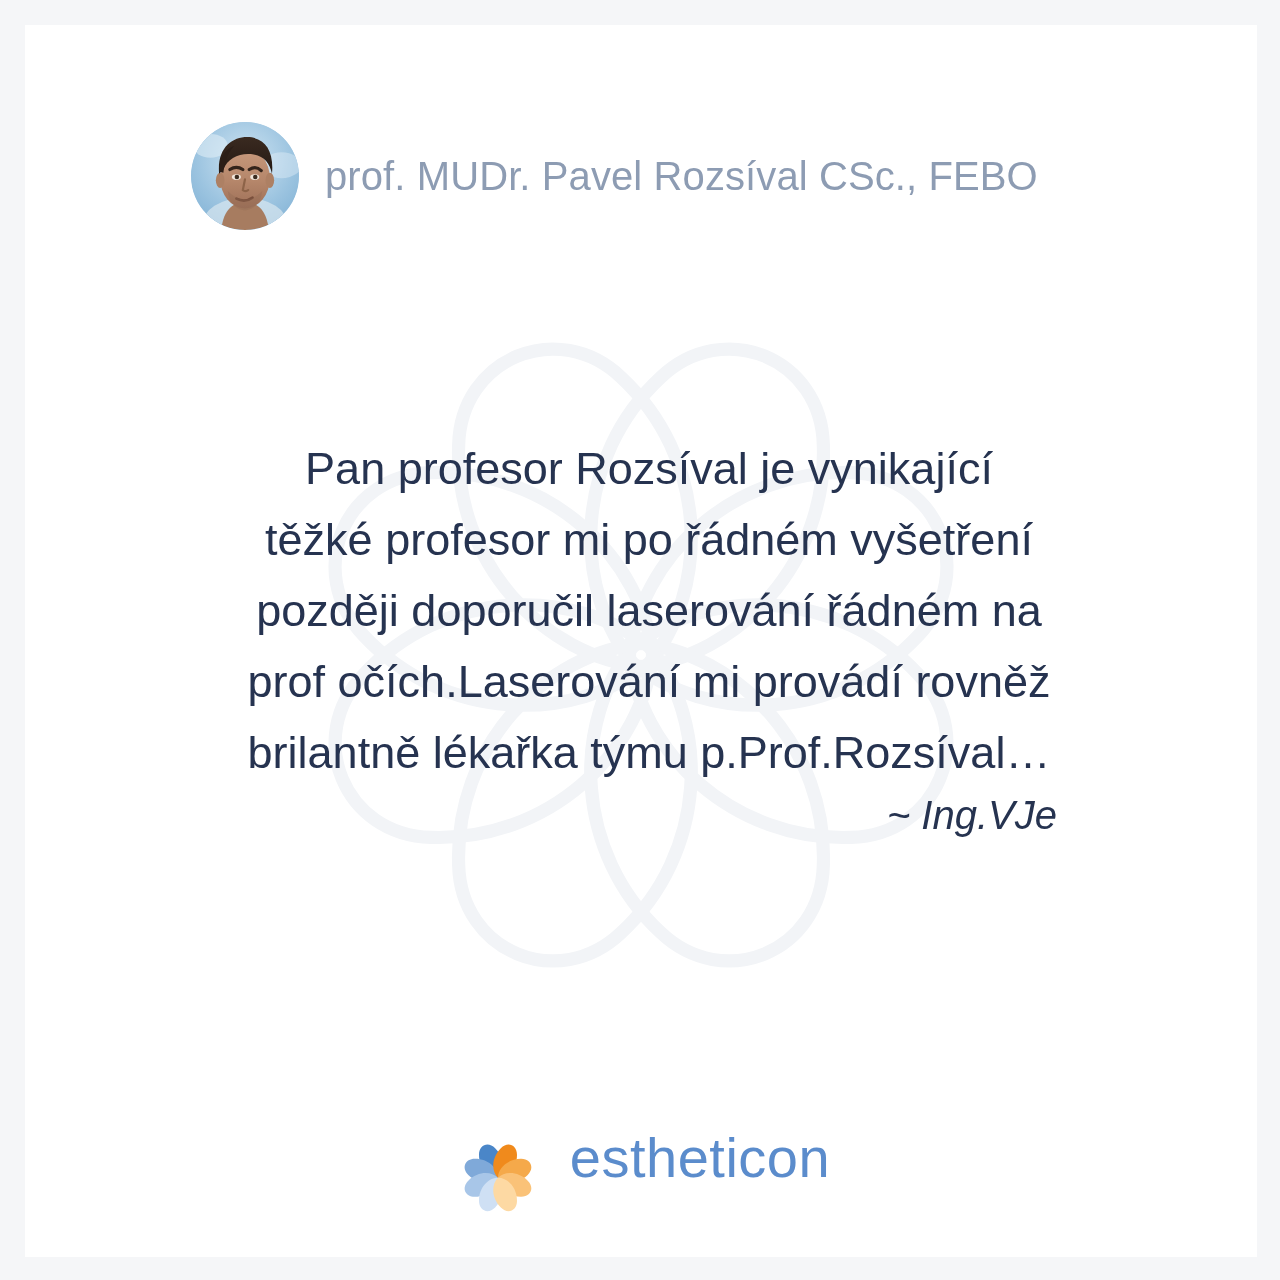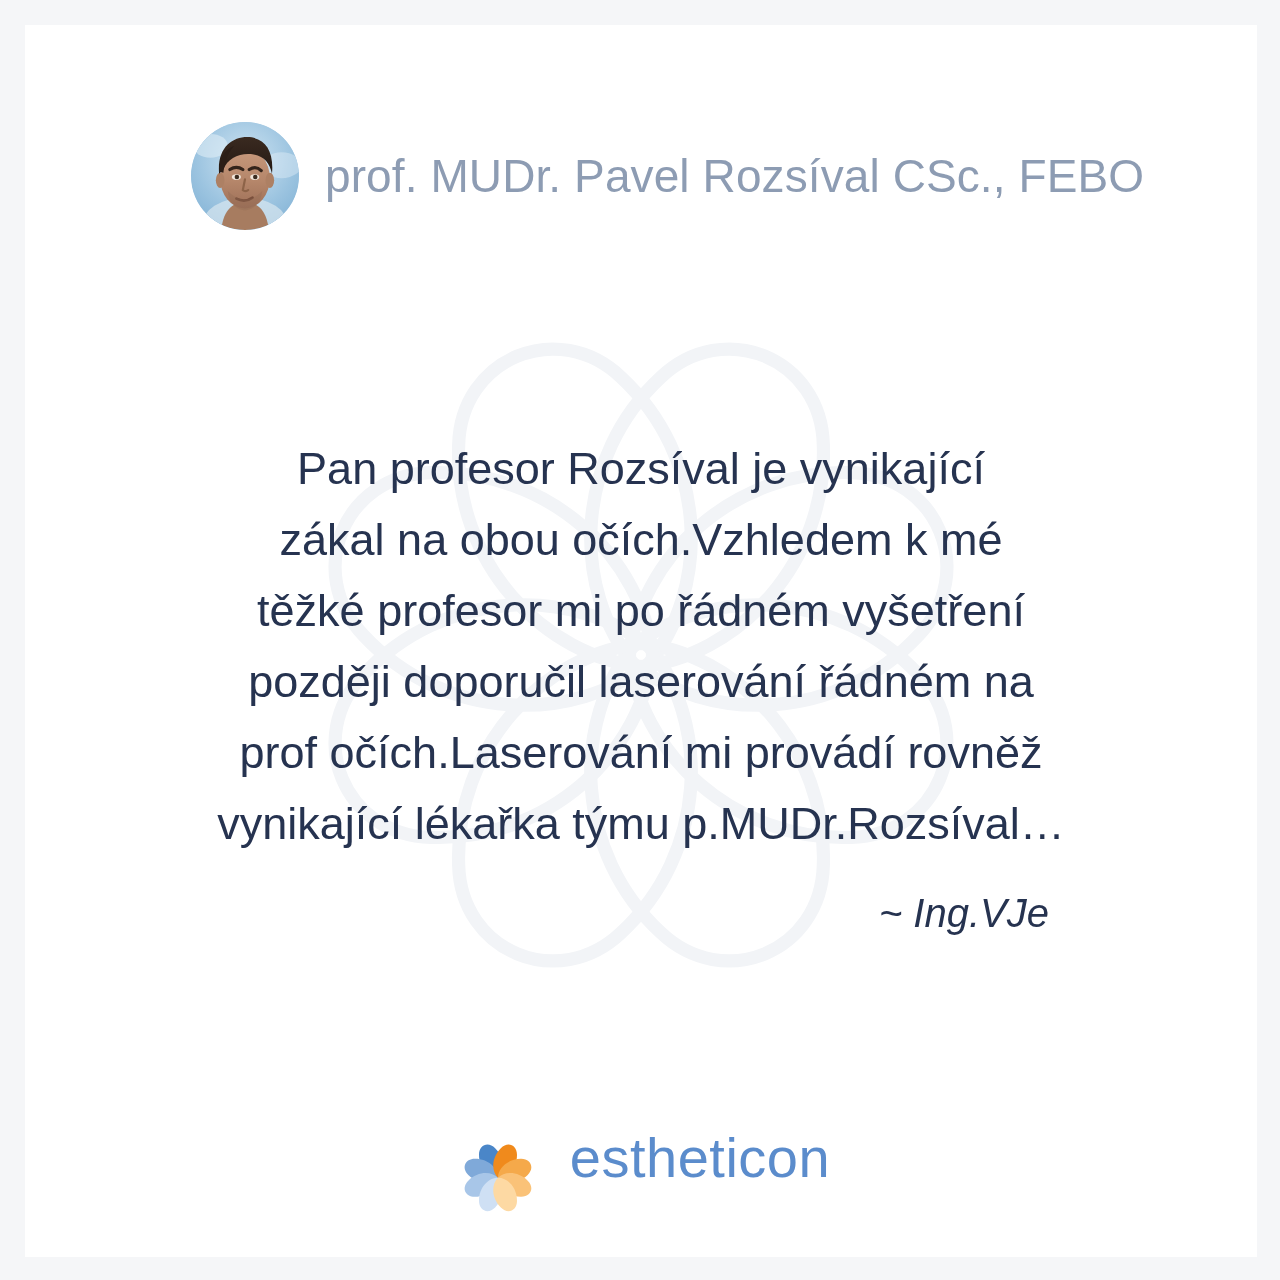--- a/index.html
+++ b/index.html
@@ -56,46 +56,46 @@
     border-radius: 50%;
     overflow: hidden;
     flex: 0 0 auto;
     background: #a9cbe4;
     position: relative;
   }
   #avatar svg { display:block; width:100%; height:100%; }
 
   #author-name {
     margin-left: 26px;
-    font-size: 46px;
+    font-size: 40px;
     line-height: 1.1;
     color: #8d9cb3;
     font-weight: 400;
     letter-spacing: 0.1px;
     white-space: nowrap;
   }
 
   
   #quote-block {
     position: absolute;
-    left: 164px;
+    left: 172px;
     top: 408px;
     width: 904px;
     z-index: 2;
   }
   .quote-line {
     font-size: 45px;
     line-height: 71px;
     color: #263350;
     text-align: center;
     font-weight: 400;
     white-space: nowrap;
   }
   #quote-attribution {
-    margin-top: 32px;
+    margin-top: 5px;
     text-align: right;
     padding-right: 44px;
     font-size: 40px;
     font-style: italic;
     color: #263350;
     white-space: nowrap;
   }
 
   
   #footer {
@@ -213,25 +213,24 @@
 
           <path d="M34 64 q16 16 32 0 q-2 16 -16 18 q-14 -2 -16 -18 Z" fill="#8d6851" opacity="0.28"></path>
         </g>
       </svg>
     </div>
     <div id="author-name">prof. MUDr. Pavel Rozsíval CSc., FEBO</div>
   </div>
 
   <div id="quote-block">
     <div class="quote-line">Pan profesor Rozsíval je vynikající</div>
-    <div class="quote-line">zákal na obou očích.Vzhledem k mé</div>
     <div class="quote-line">těžké profesor mi po řádném vyšetření</div>
     <div class="quote-line">později doporučil laserování řádném na</div>
     <div class="quote-line">prof očích.Laserování mi provádí rovněž</div>
-    <div class="quote-line">vynikající lékařka týmu p.MUDr.Rozsíval…</div>
+    <div class="quote-line">brilantně lékařka týmu p.Prof.Rozsíval…</div>
     <div id="quote-attribution">~ Ing.VJe</div>
   </div>
 
   <div id="footer">
     <div id="logo-mark">
       <svg viewBox="0 0 200 200" xmlns="http://www.w3.org/2000/svg" aria-hidden="true">
         <g transform="translate(100,104)">
 
           <g transform="rotate(-22.5)">
             <path d="M0,0 C -20,-8 -30,-36 -19,-62 C -11,-82 11,-82 19,-62 C 30,-36 20,-8 0,0 Z" fill="#4a86c8"></path>

